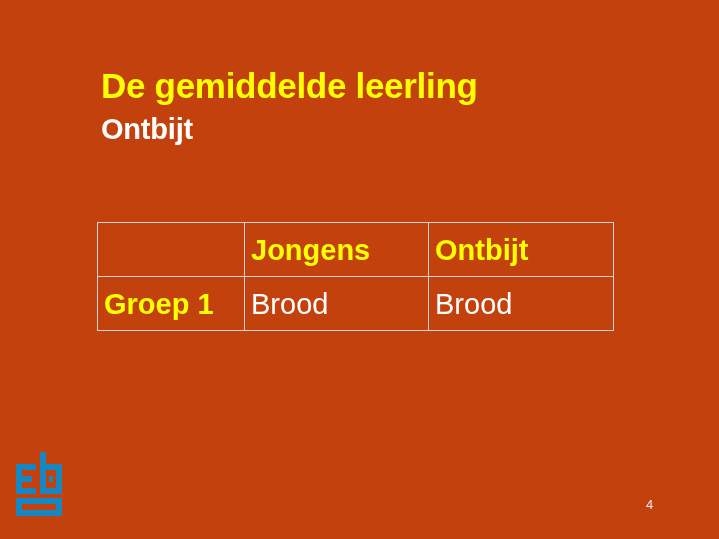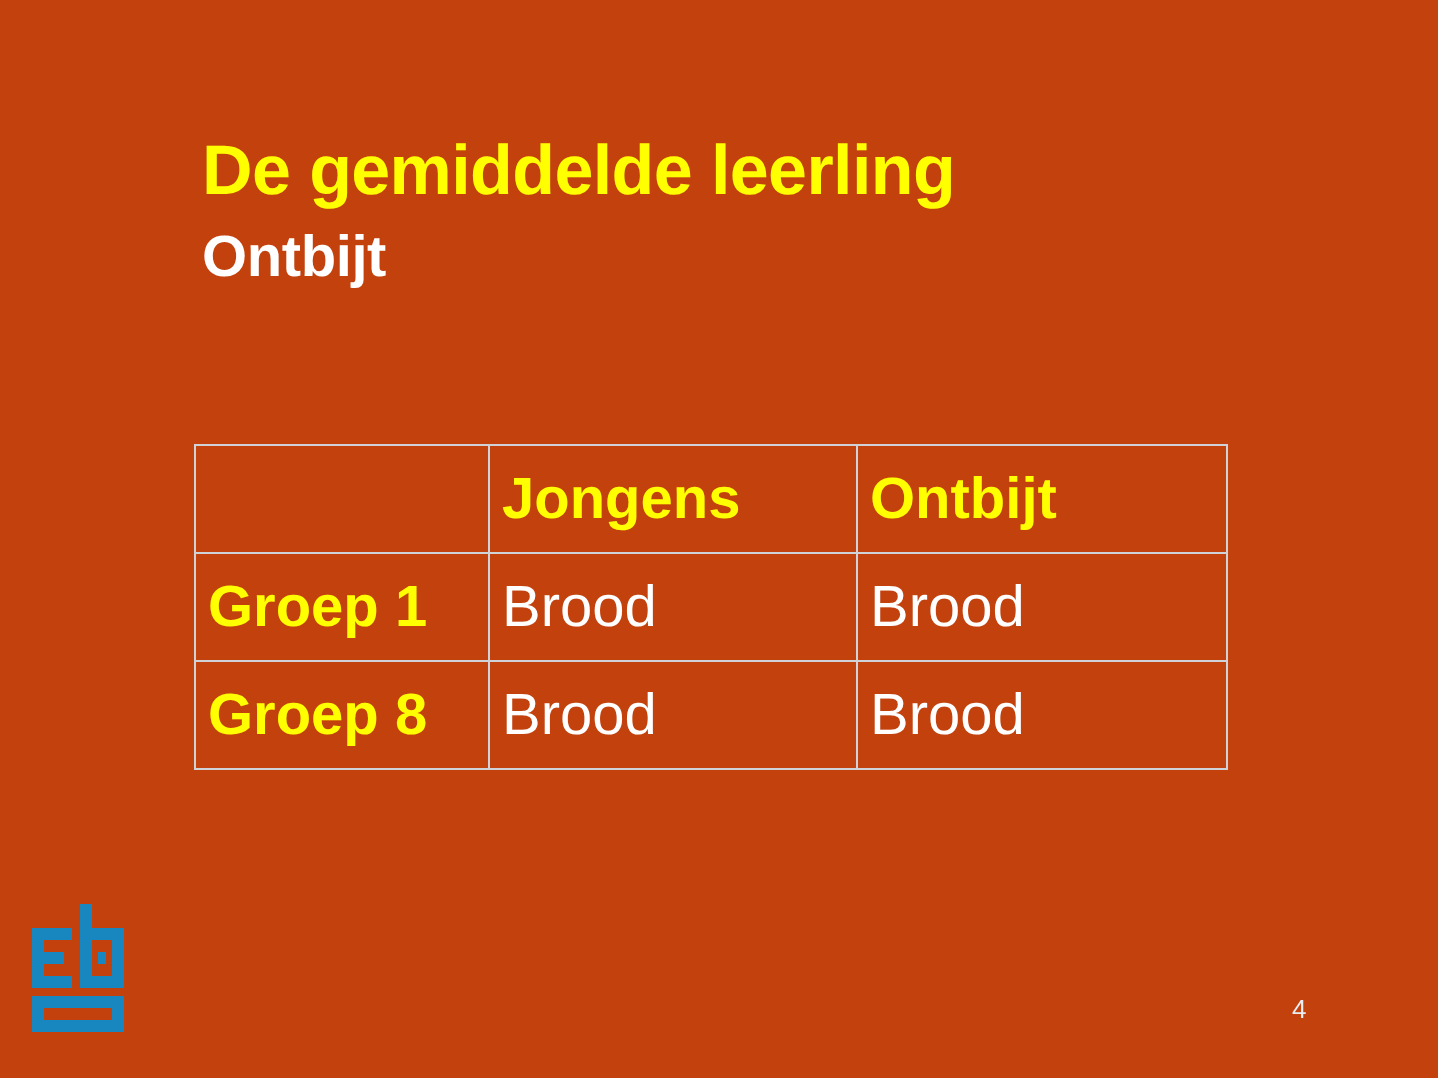--- a/index.html
+++ b/index.html
@@ -111,25 +111,20 @@
       <tr>
         <td class="empty-cell"></td>
         <td class="hdr-cell">Jongens</td>
         <td class="hdr-cell">Ontbijt</td>
       </tr>
       <tr>
         <td class="row-label">Groep 1</td>
         <td class="value-cell">Brood</td>
         <td class="value-cell">Brood</td>
       </tr>
-      <tr>
-        <td class="row-label">Groep 8</td>
-        <td class="value-cell">Brood</td>
-        <td class="value-cell">Brood</td>
-      </tr>
     </tbody>
   </table>
 
   <div id="logo">
     <svg viewBox="0 0 46 64" width="46" height="64" aria-hidden="true">
       <g fill="#1887c0">
 
         <path d="M0 12 H20 V18 H6 V24 H16 V30 H6 V36 H20 V42 H0 Z"></path>
 
         <path d="M24 0 H30 V12 H46 V42 H24 Z M30 18 V36 H40 V18 Z"></path>

